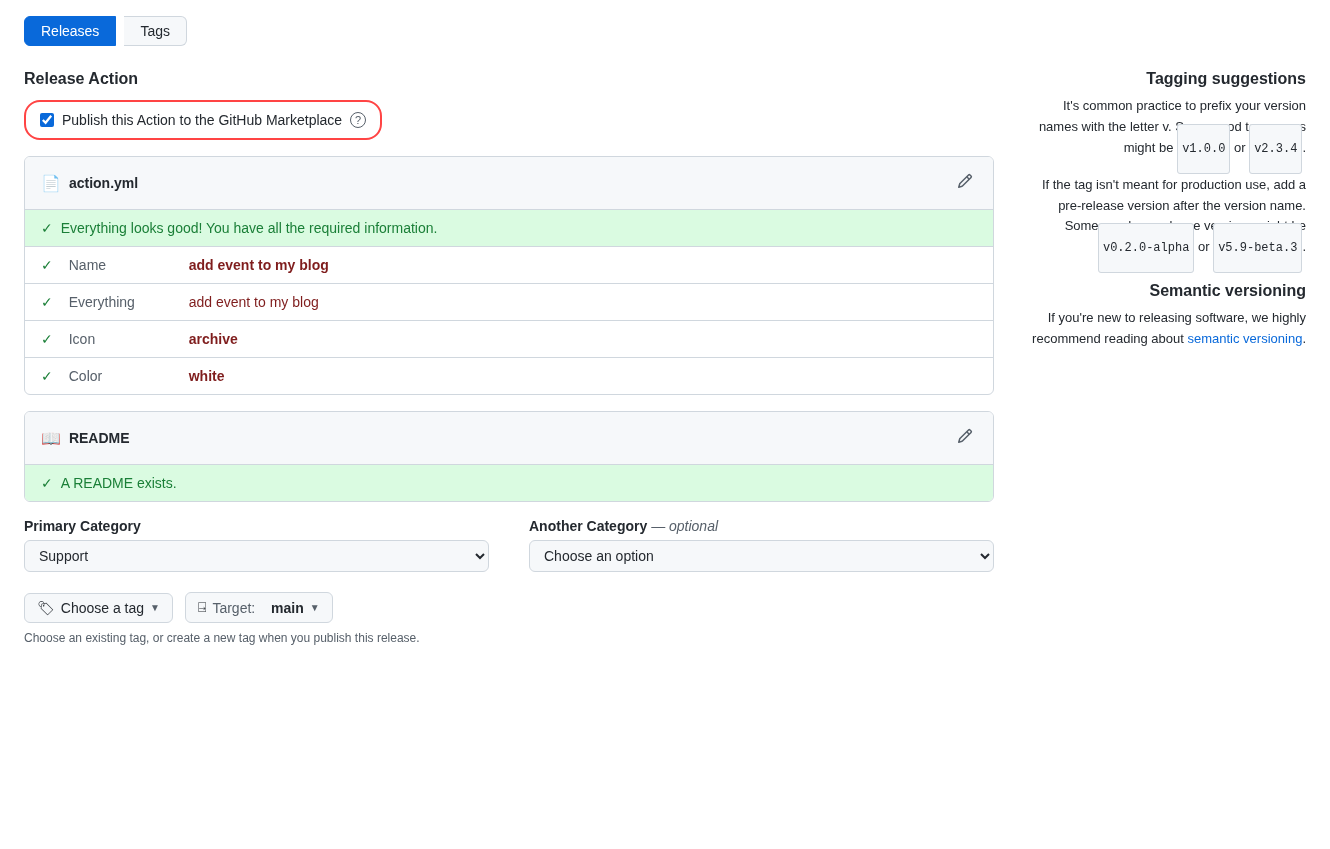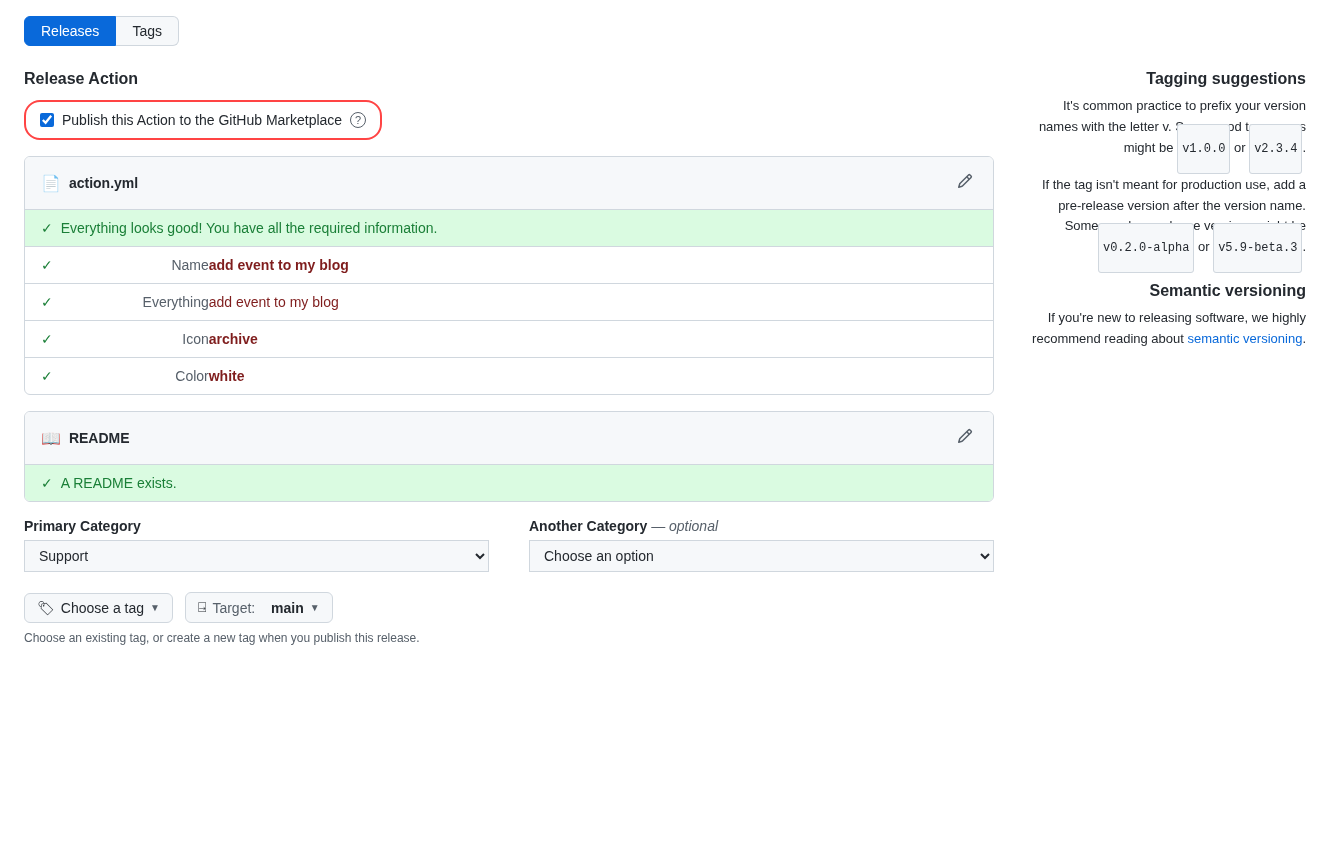--- a/index.html
+++ b/index.html
@@ -13,21 +13,21 @@
     .page-container {
       display: flex;
       flex-direction: column;
       padding: 16px 24px;
       max-width: 1330px;
     }
 
     
     .tabs-row {
       display: flex;
-      gap: 0;
+      gap: 8px;
       margin-bottom: 24px;
     }
     .tab-btn {
       padding: 6px 16px;
       font-size: 14px;
       cursor: pointer;
       border: 1px solid #d0d7de;
       background: #f6f8fa;
       color: #24292f;
     }
@@ -168,23 +168,22 @@
     .info-row:last-child {
       border-bottom: none;
     }
     .info-row-check {
       color: #1a7f37;
       margin-right: 16px;
       font-size: 14px;
     }
     .info-row-label {
       color: #57606a;
-      width: 140px;
+      width: 120px;
       flex-shrink: 0;
-      text-align: right;
     }
     .info-row-value {
       font-weight: 600;
       color: #7f1d1d;
     }
     .info-row-value.normal {
       font-weight: 400;
     }
 
     
@@ -203,21 +202,21 @@
     }
     .optional-label {
       font-weight: 400;
       color: #57606a;
       font-style: italic;
     }
     .category-select {
       width: 100%;
       padding: 6px 28px 6px 10px;
       border: 1px solid #d0d7de;
-      border-radius: 0;
+      border-radius: 6px;
       background: #f6f8fa;
       font-size: 14px;
       color: #24292f;
       cursor: pointer;
       appearance: auto;
     }
 
     
     .tag-target-row {
       display: flex;

